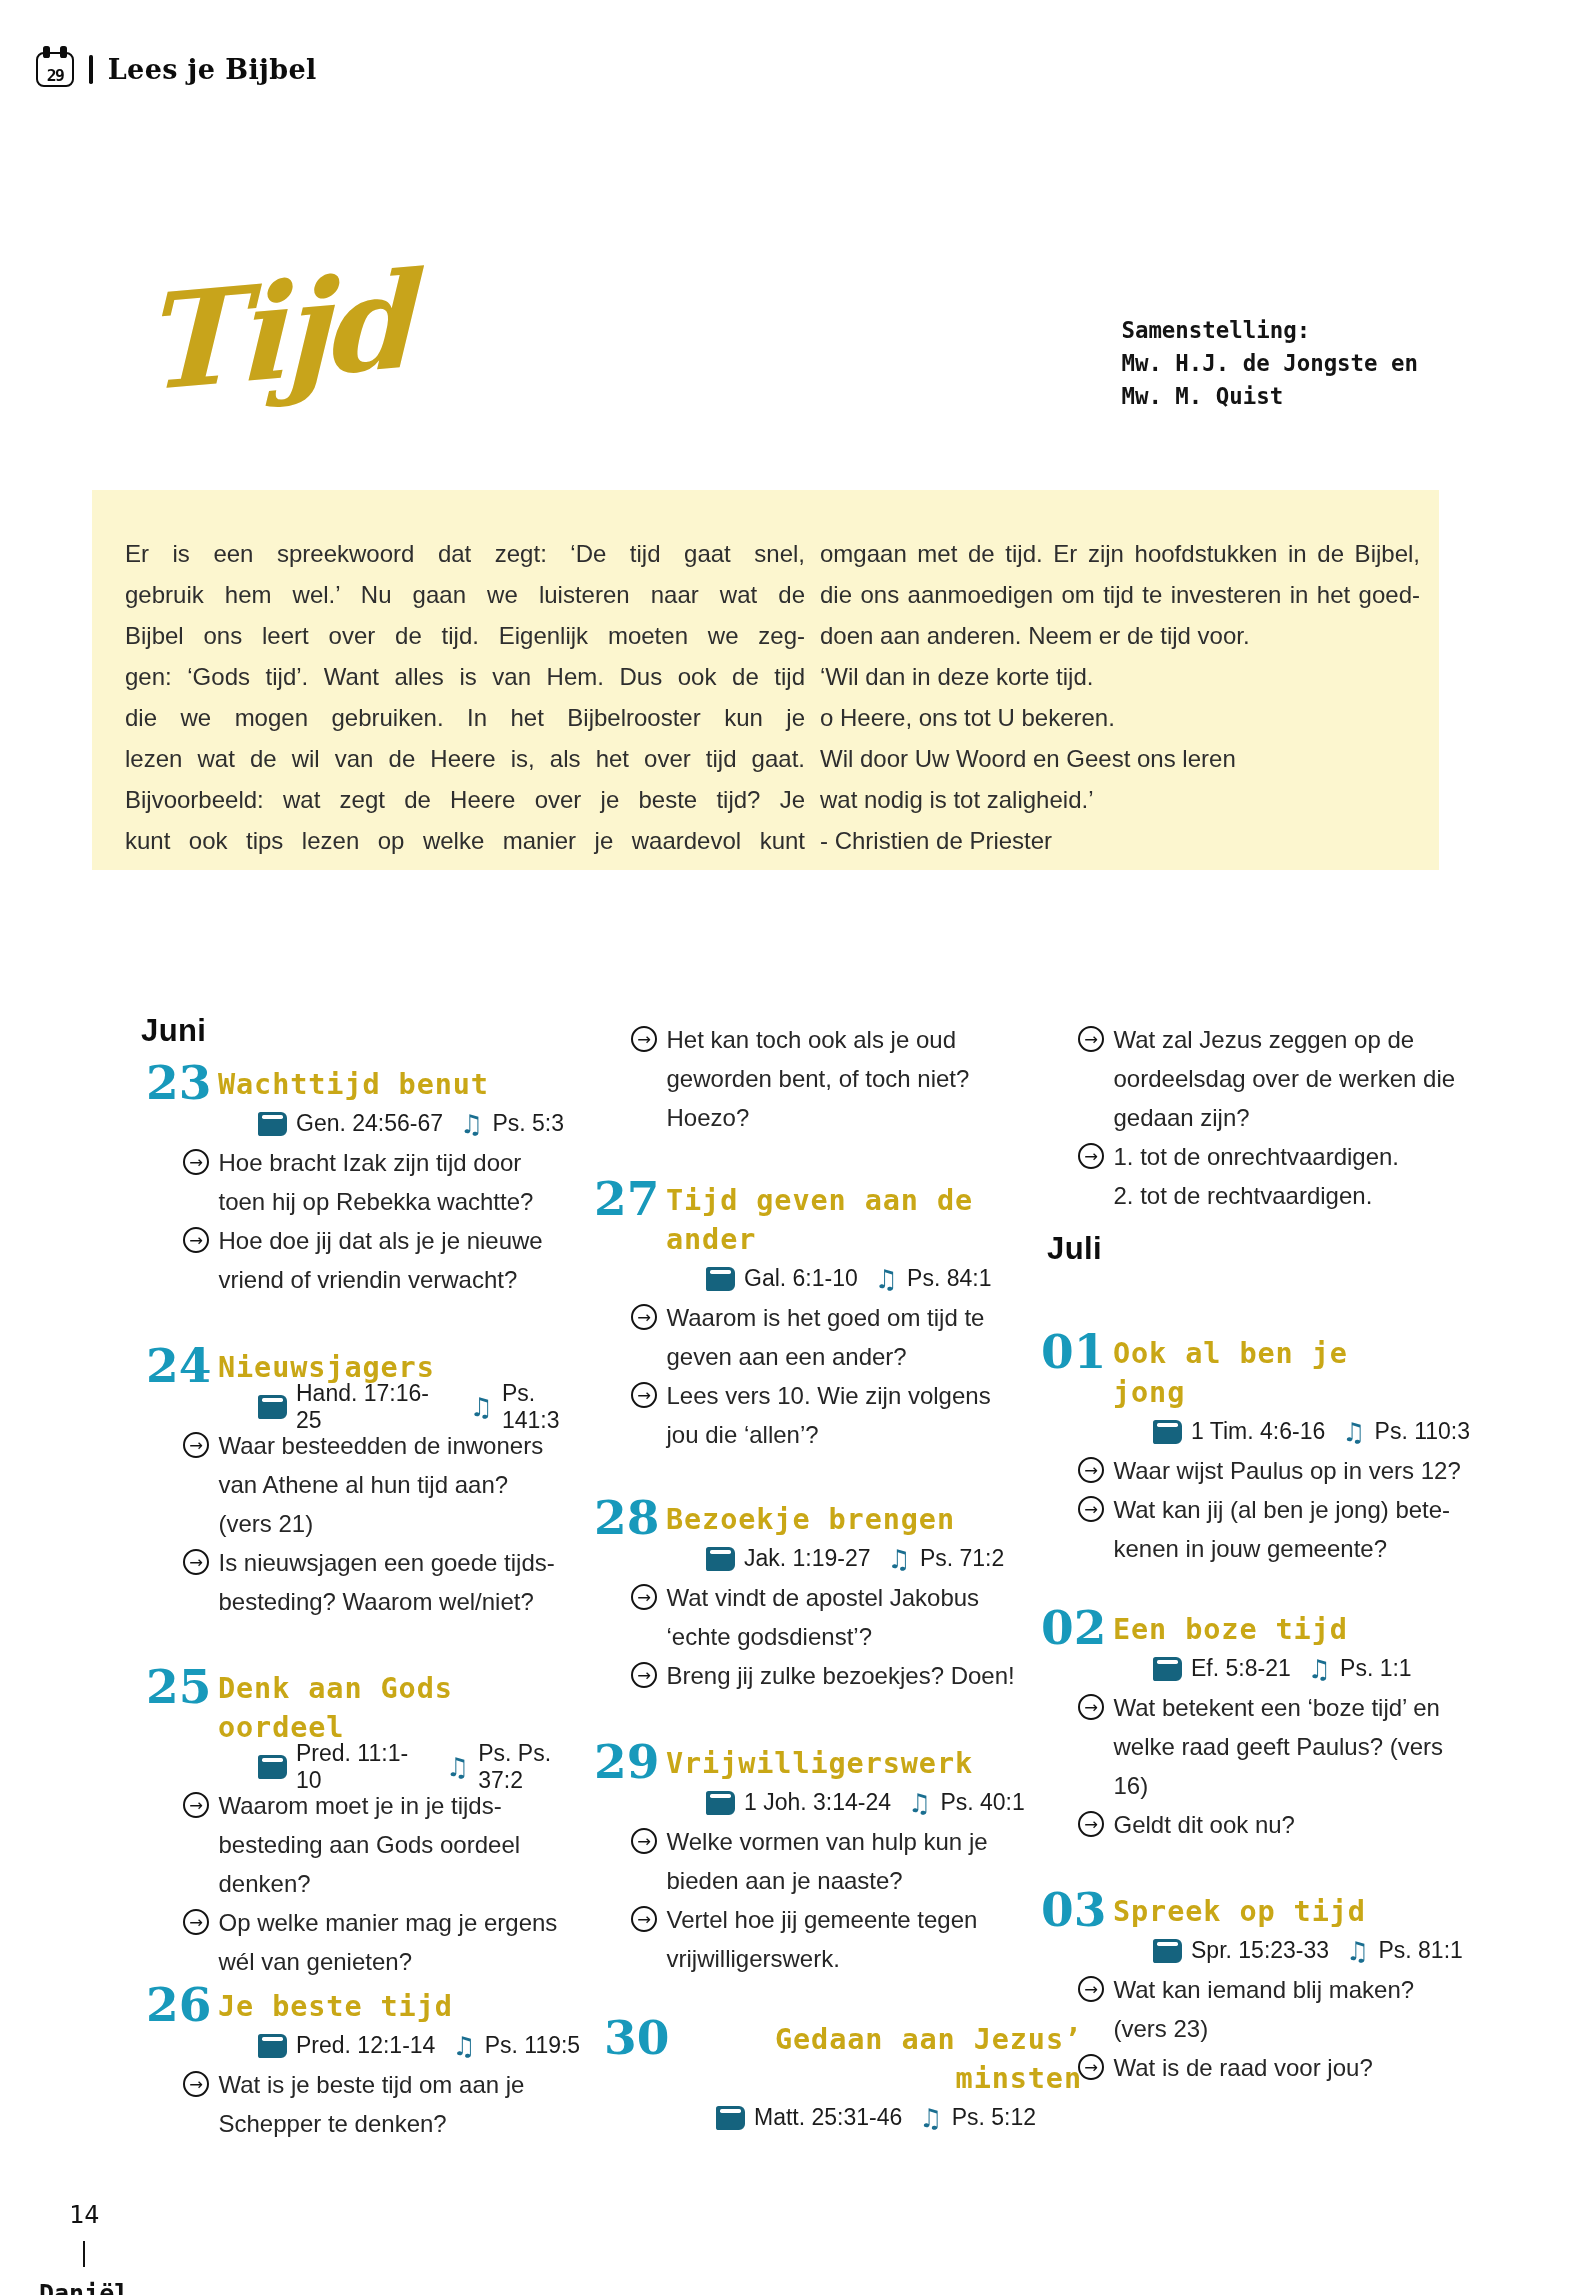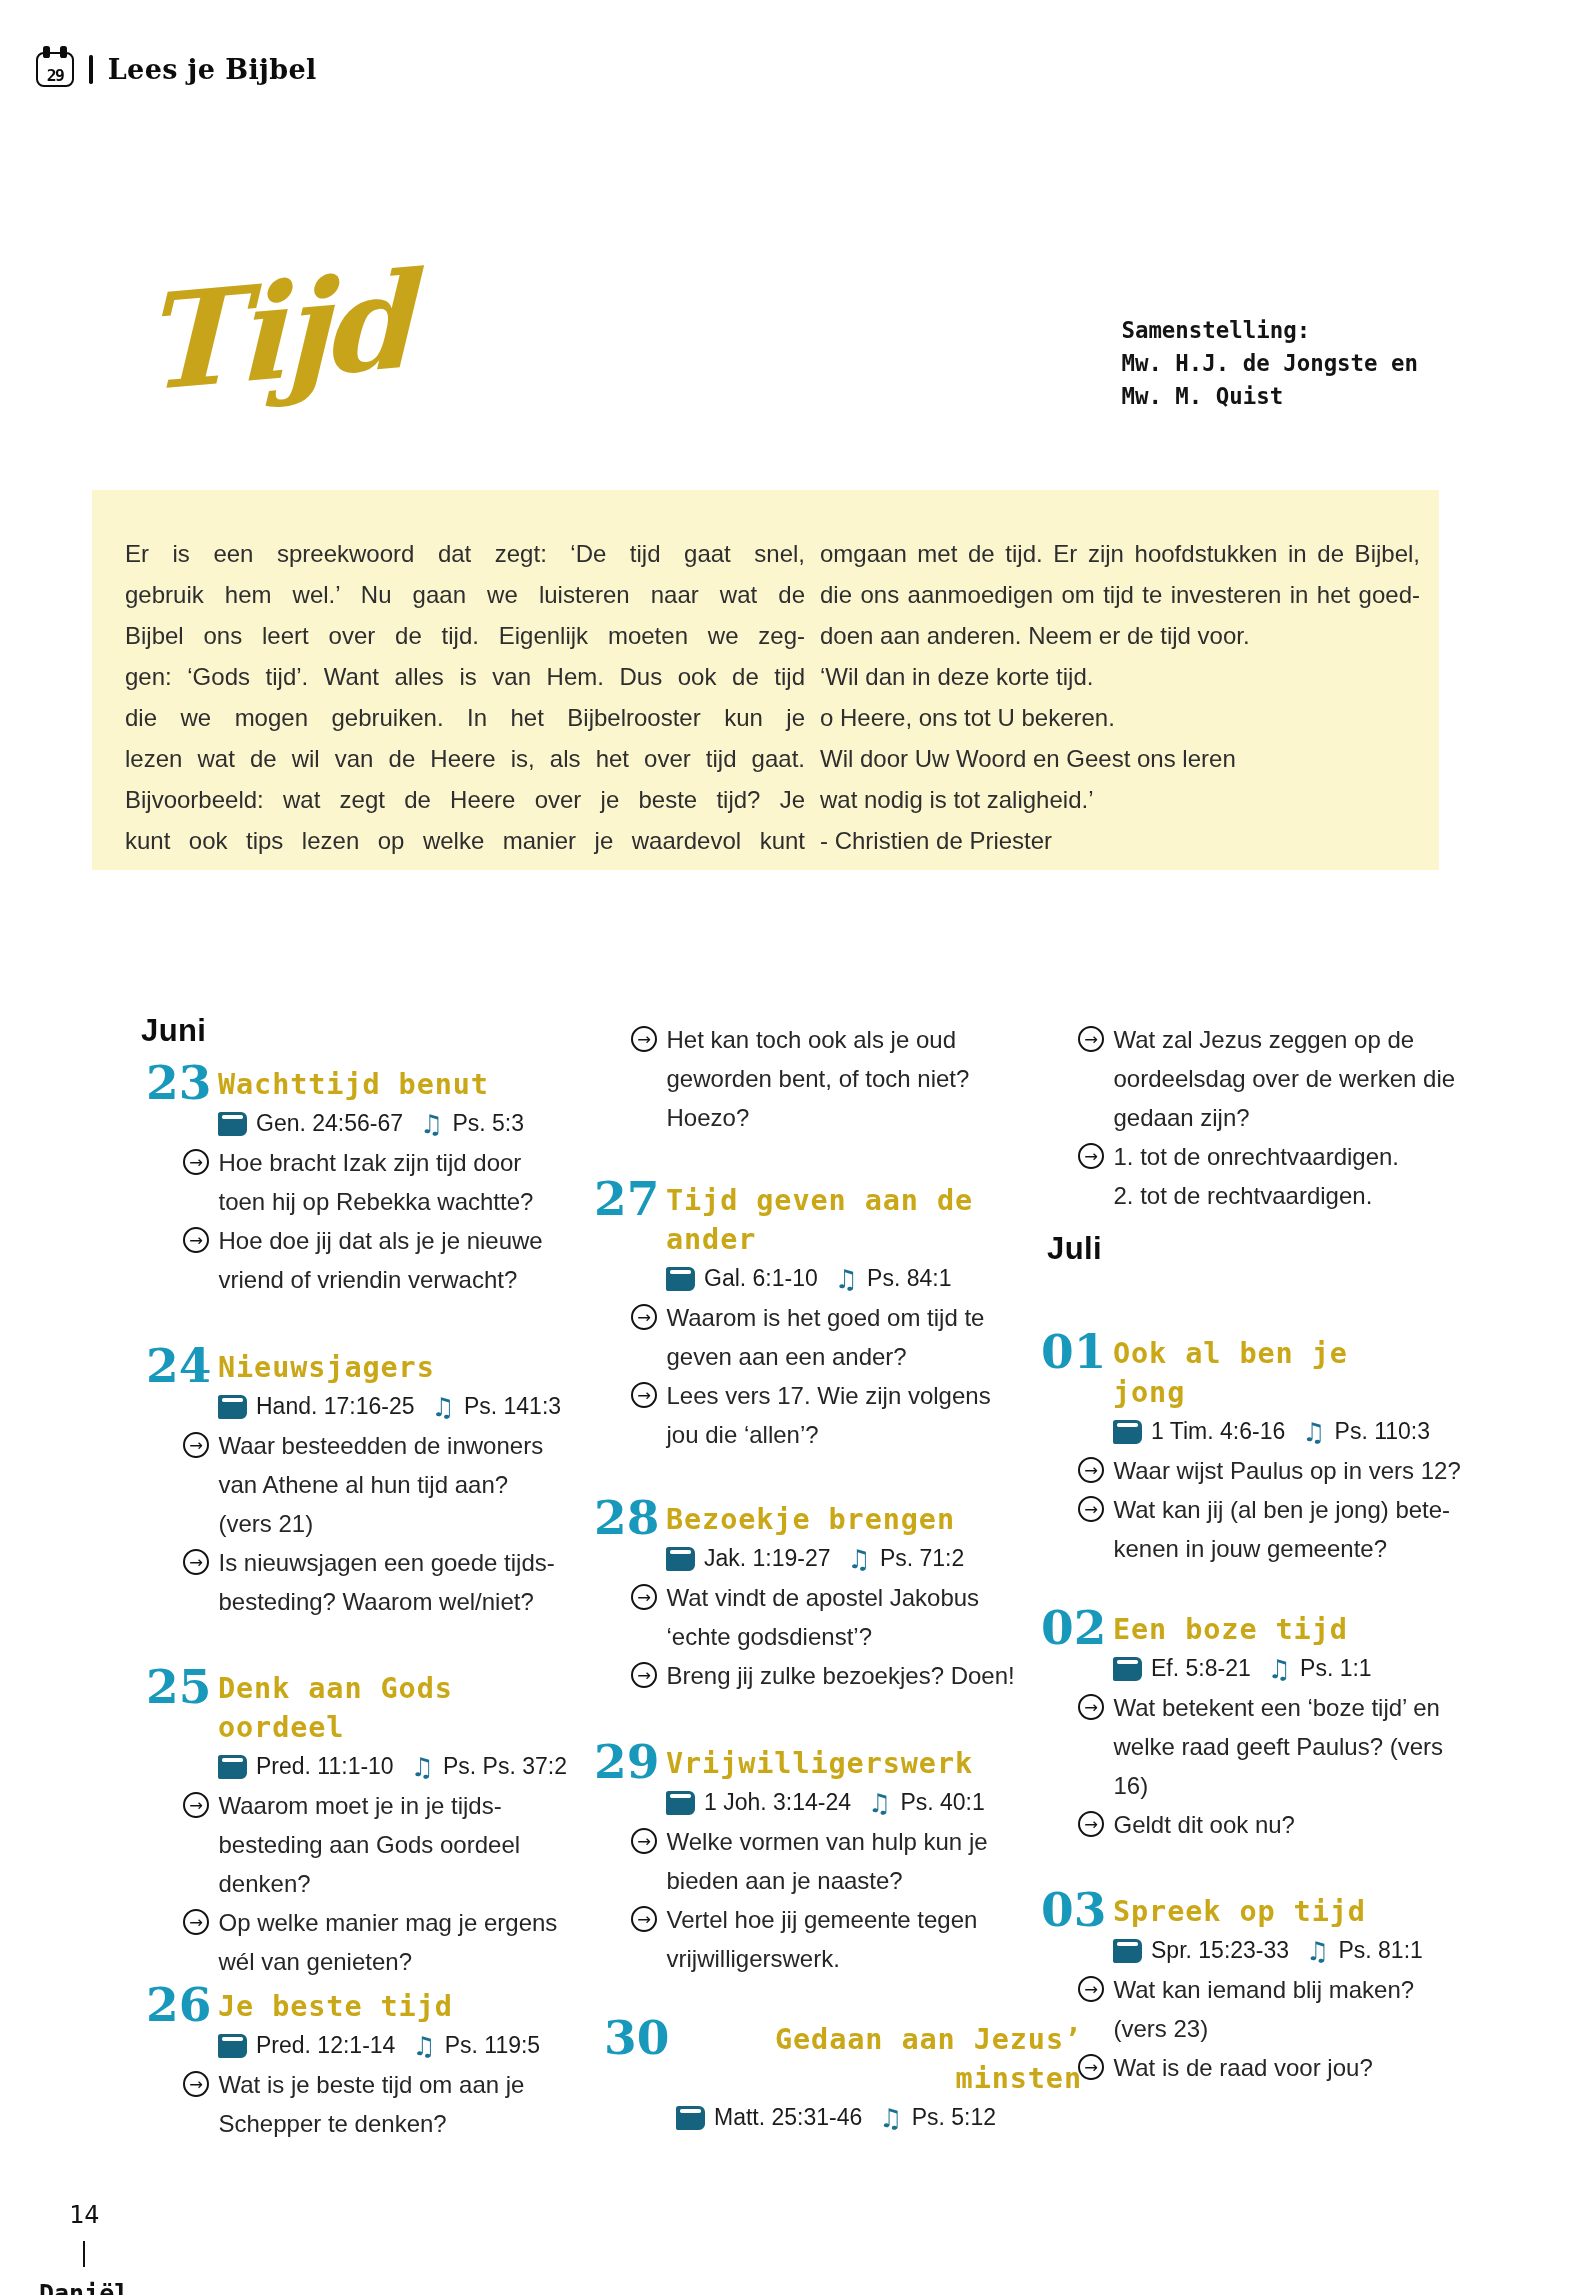--- a/index.html
+++ b/index.html
@@ -32,21 +32,21 @@
   .jl{text-align:justify;text-align-last:justify;}
 
   
   .month{position:absolute;font:800 31px "Liberation Sans",sans-serif;color:#0d0d0d;letter-spacing:0.4px;}
 
   
   .entry{position:absolute;}
   .num{position:absolute;left:-72px;top:-6px;font:700 47px "DejaVu Serif",serif;color:#1899BB;line-height:1;}
   .title{font:700 28.5px "DejaVu Sans Mono",monospace;color:#C9A716;line-height:39px;
          white-space:pre-line;letter-spacing:0.9px;}
-  .ref{display:flex;align-items:center;height:39px;gap:9.5px;font-size:23px;color:#1c1c1c;}
+  .ref{display:flex;align-items:center;height:39px;gap:9.5px;font-size:23px;color:#1c1c1c;margin-left:40px;}
   .book{width:28.5px;height:24px;background:#15637E;border-radius:2.6px 6px 6px 2.6px;position:relative;flex:none;}
   .book::before{content:"";position:absolute;left:3.5px;right:3.5px;top:3.5px;height:3.5px;background:#ffffff;border-radius:1.7px;}
   .note{font:400 26px "DejaVu Sans",sans-serif;color:#1A6E90;margin-left:7px;line-height:1;}
   .q{display:flex;gap:9.5px;margin-left:-35px;}
   .qicon{flex:none;width:26px;height:26px;border:2.6px solid #131313;border-radius:50%;margin-top:6px;
          display:flex;align-items:center;justify-content:center;box-sizing:border-box;
          font:400 16.4px "DejaVu Sans",sans-serif;color:#131313;}
   .qtext{font-size:24px;line-height:39px;color:#262626;white-space:pre-line;}
 
   
@@ -200,21 +200,21 @@
       <span class="note">♫</span>
       <span>Ps. 84:1</span>
     </div>
     <div class="q">
       <span class="qicon">→</span>
       <div class="qtext">Waarom is het goed om tijd te
 geven aan een ander?</div>
     </div>
     <div class="q">
       <span class="qicon">→</span>
-      <div class="qtext">Lees vers 17. Wie zijn volgens
+      <div class="qtext">Lees vers 10. Wie zijn volgens
 jou die ‘allen’?</div>
     </div>
   </div>
 
   <div class="entry" style="left:666px;top:1500px;width:406px;">
     <div class="num">28</div>
     <div class="title">Bezoekje brengen</div>
     <div class="ref">
       <span class="book"></span>
       <span>Jak. 1:19-27</span>

